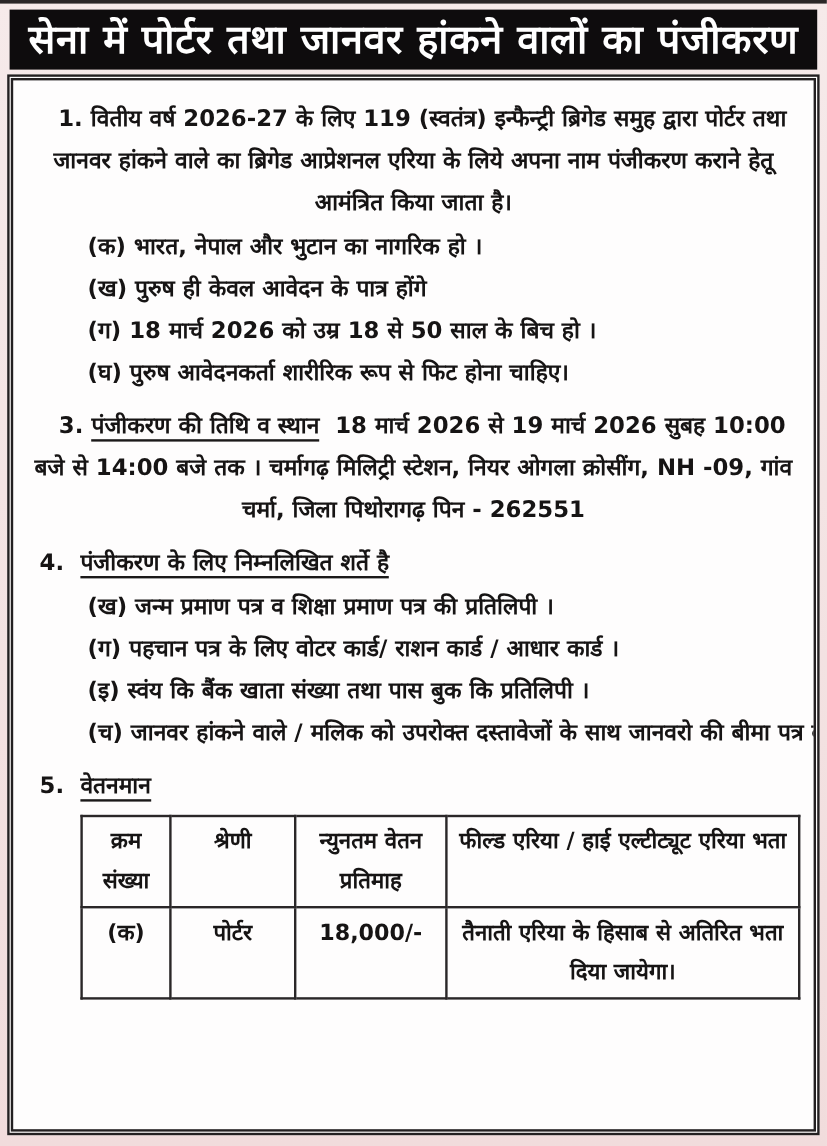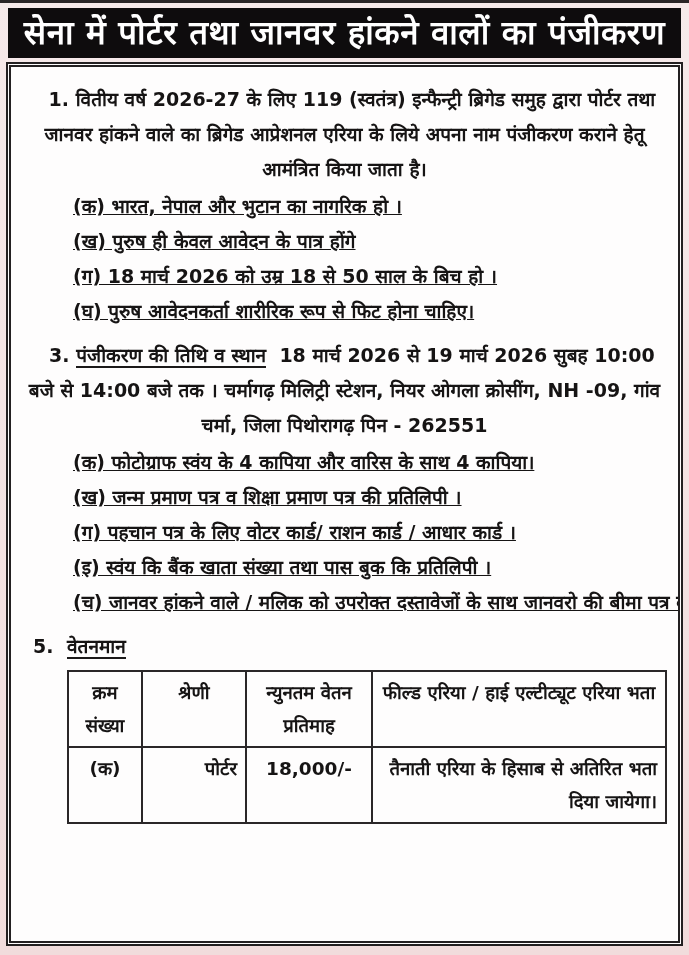--- a/index.html
+++ b/index.html
@@ -50,21 +50,21 @@
     overflow: hidden;
   }
   .sec { margin-top: 9px; font-size: 19px; font-weight: 600; line-height: 35px; }
   .num { display: inline-block; min-width: 34px; margin-left: 8px; font-weight: 600; }
   .para-flow { text-align: center; }
   .heading {
     font-weight: 700;
     border-bottom: 2px solid #1b1919;
     padding-bottom: 0px;
   }
-  .sublist { padding-left: 48px; font-size: 19px; font-weight: 600; text-decoration: underline; }
+  .sublist { padding-left: 48px; font-size: 19px; font-weight: 600; }
   .subitem { line-height: 35px; white-space: nowrap; }
   .gap-after-heading { margin-top: 2px; }
   .pay-table {
     margin: 6px 16px 0 42px;
     border-collapse: collapse;
     width: 600px;
     font-size: 18.5px;
     font-weight: 600;
     table-layout: fixed;
   }
@@ -72,21 +72,21 @@
     border: 2px solid #2a2728;
     padding: 4px 8px;
     vertical-align: top;
     line-height: 33px;
   }
   .pay-table th { font-weight: 700; text-align: center; }
   .col-sno { width: 56px; }
   .col-cat { width: 86px; }
   .col-pay { width: 108px; }
   .cell-center { text-align: center; }
-  .cell-left  { text-align: right; }
+  .cell-left  { text-align: center; }
 </style>
 </head>
 <body>
 
 <div class="page">
 
   <div class="title-bar">सेना में पोर्टर तथा जानवर हांकने वालों का पंजीकरण</div>
 
   <div class="content-box">
 
@@ -98,22 +98,24 @@
       <div class="subitem">(क) भारत, नेपाल और भुटान का नागरिक हो ।</div>
       <div class="subitem">(ख) पुरुष ही केवल आवेदन के पात्र होंगे</div>
       <div class="subitem">(ग) 18 मार्च 2026 को उम्र 18 से 50 साल के बिच हो ।</div>
       <div class="subitem">(घ) पुरुष आवेदनकर्ता शारीरिक रूप से फिट होना चाहिए।</div>
     </div>
 
     <div class="sec para-flow">
       <span class="num">3.</span><span class="heading">पंजीकरण की तिथि व स्थान</span>&nbsp;&nbsp;<span>18 मार्च 2026 से 19 मार्च 2026 सुबह 10:00 बजे से 14:00 बजे तक । चर्मागढ़ मिलिट्री स्टेशन, नियर ओगला क्रोसींग, NH -09, गांव चर्मा, जिला पिथोरागढ़ पिन - 262551</span>
     </div>
 
+    <div class="sec">
+      <span class="num">4.</span><span class="heading">पंजीकरण के लिए निम्नलिखित शर्ते है</span>
+    </div>
     <div class="sublist gap-after-heading">
-      <div class="subitem">(क) फोटोग्राफ स्वंय के 4 कापिया और वारिस के साथ 4 कापिया।</div>
       <div class="subitem">(ख) जन्म प्रमाण पत्र व शिक्षा प्रमाण पत्र की प्रतिलिपी ।</div>
       <div class="subitem">(ग) पहचान पत्र के लिए वोटर कार्ड/ राशन कार्ड / आधार कार्ड ।</div>
       <div class="subitem">(इ) स्वंय कि बैंक खाता संख्या तथा पास बुक कि प्रतिलिपी ।</div>
       <div class="subitem">(च) जानवर हांकने वाले / मलिक को उपरोक्त दस्तावेजों के साथ जानवरो की बीमा पत्र की प्रतिलिपी ।</div>
     </div>
 
     <div class="sec">
       <span class="num">5.</span><span class="heading">वेतनमान</span>
     </div>
 

